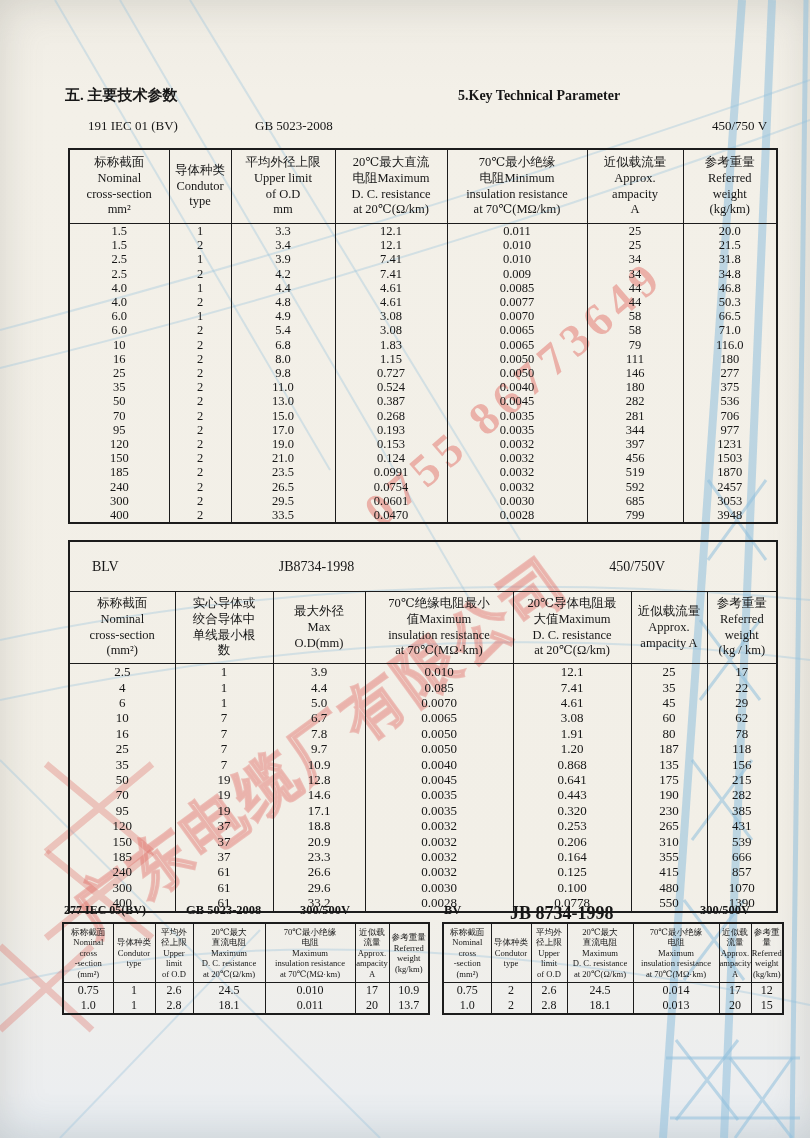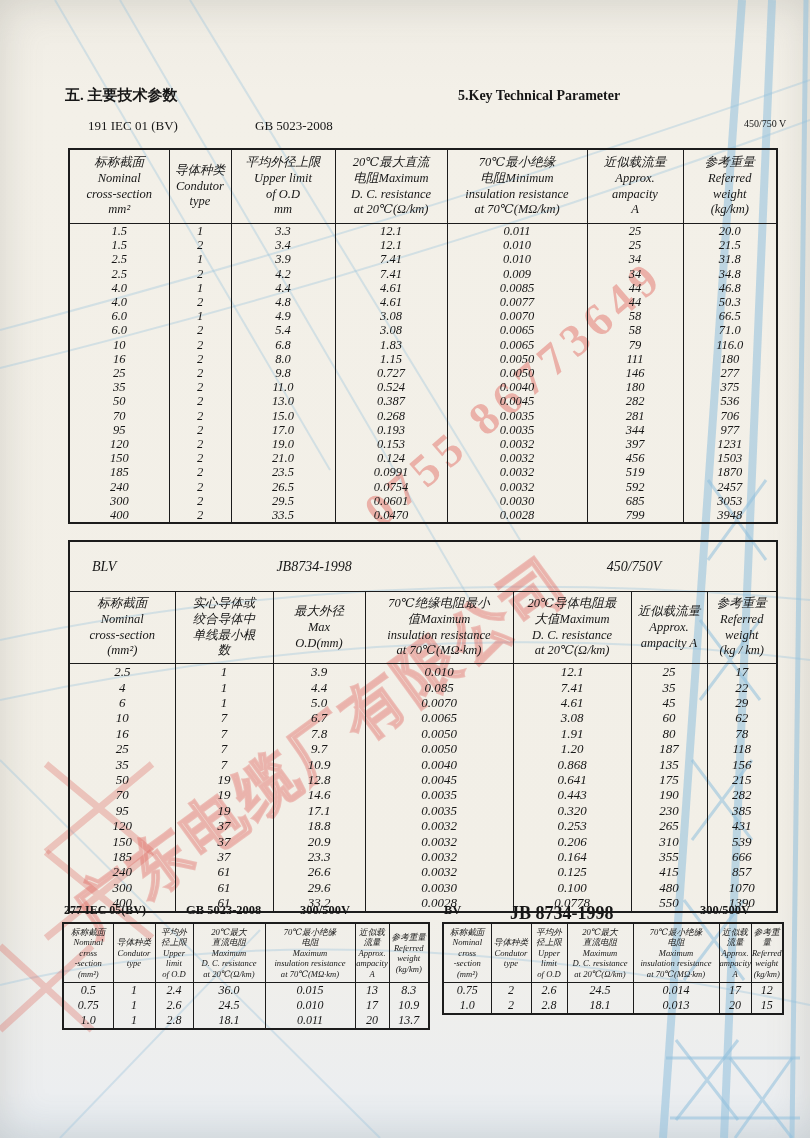--- a/index.html
+++ b/index.html
@@ -25,23 +25,23 @@
     transform:rotate(-36deg);transform-origin:center;
     font-size:62px;font-weight:bold;letter-spacing:4px;
     color:rgba(223,95,88,0.10);
     -webkit-text-stroke:2px rgba(223,95,88,0.34);
   }
   .abs{position:absolute;}
   .pg-title-zh{left:65px;top:86px;font-size:15px;font-weight:bold;}
   .pg-title-en{left:458px;top:88px;font-size:14px;font-weight:bold;text-align:right;}
   .t1-code{left:88px;top:118px;font-size:13px;}
   .t1-std{left:255px;top:118px;font-size:13px;}
-  .t1-volt{left:744px;top:118px;font-size:10px;}
+  .t1-volt{left:712px;top:118px;font-size:13px;}
   table{border-collapse:collapse;table-layout:fixed;background:transparent;}
-  .spec{position:absolute;border:2px solid #1c1c1c;font-style:italic;}
+  .spec{position:absolute;border:2px solid #1c1c1c;}
   .spec th{white-space:pre-line;font-weight:normal;text-align:center;vertical-align:middle;}
   .spec td{text-align:center;vertical-align:middle;padding:0;}
   .spec th,.spec td{border-left:1px solid #1c1c1c;overflow:hidden;}
   .spec th:first-child,.spec td:first-child{border-left:none;}
   .spec thead tr.colhdr th{border-bottom:1px solid #1c1c1c;}
   .t1{left:68px;top:148px;width:708px;}
   .t1 th{font-size:12.5px;line-height:1.26;padding:5px 0;}
   .t1 tbody td{font-size:12.5px;line-height:14.2px;}
   .t2{left:68px;top:540px;width:708px;}
   .t2 th{font-size:12.5px;line-height:1.26;padding:4px 0;}
@@ -591,29 +591,20 @@
 ampacity
 A</th>
           <th>参考重量
 Referred
 weight
 (kg/km)</th>
         </tr>
     </thead>
     <tbody>
         <tr>
-          <td>0.5</td>
-          <td>1</td>
-          <td>2.4</td>
-          <td>36.0</td>
-          <td>0.015</td>
-          <td>13</td>
-          <td>8.3</td>
-        </tr>
-        <tr>
           <td>0.75</td>
           <td>1</td>
           <td>2.6</td>
           <td>24.5</td>
           <td>0.010</td>
           <td>17</td>
           <td>10.9</td>
         </tr>
         <tr>
           <td>1.0</td>

